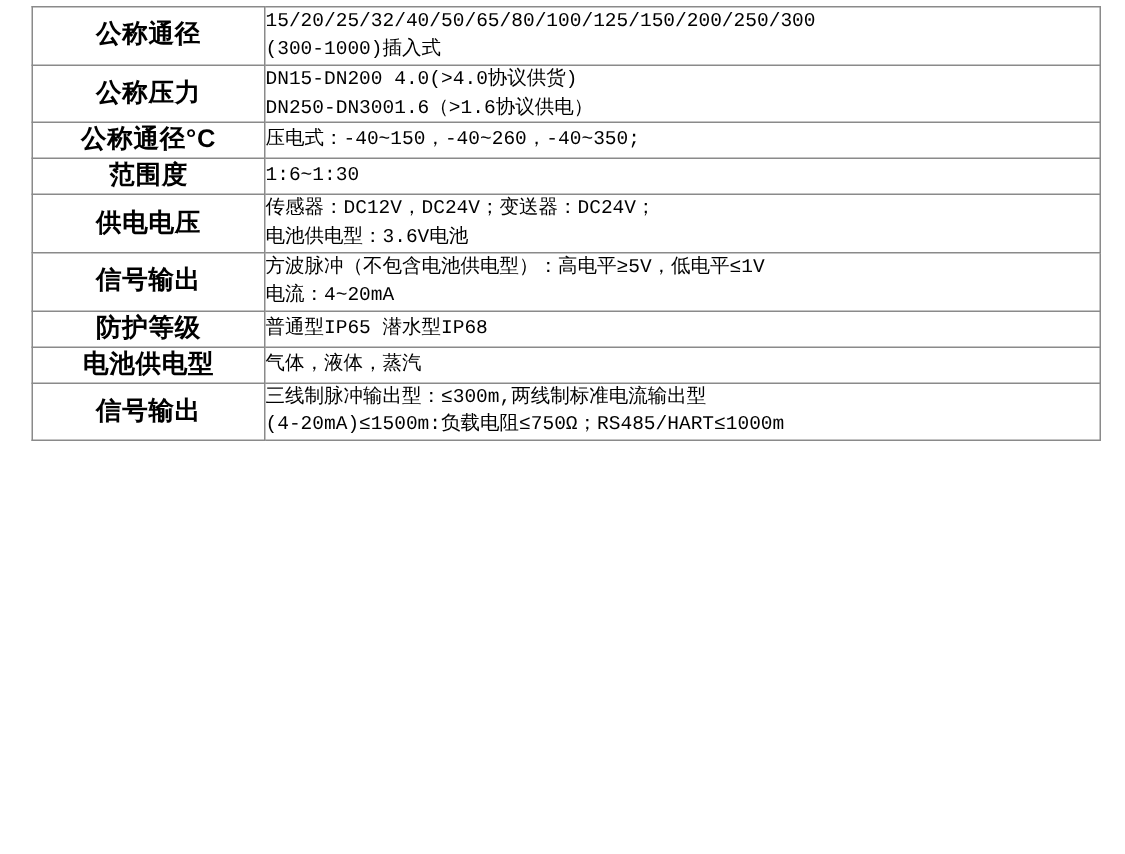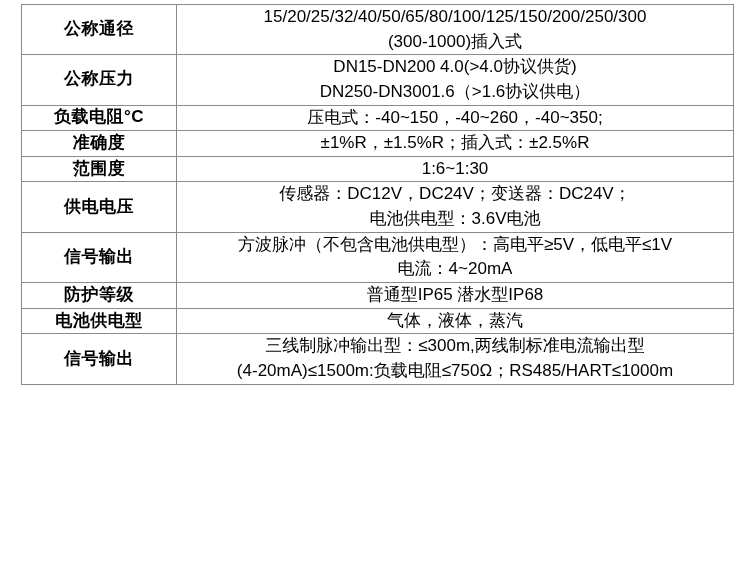--- a/index.html
+++ b/index.html
@@ -29,25 +29,26 @@
   }
   td.label-cell {
     text-align: center;
     font-size: 17px;
     font-weight: bold;
     letter-spacing: 0.5px;
     padding: 6px 4px;
     line-height: 1.35;
   }
   td.value-cell {
-    text-align: center;
-    font-size: 17px;
+    text-align: left;
+    font-size: 13px;
     padding: 6px 6px 6px 10px;
     line-height: 1.45;
     white-space: pre-line;
+    font-family: Liberation Mono, monospace;
   }
 </style>
 </head>
 <body>
 
 <table id="spec-table">
   <colgroup>
     <col class="label-col">
     <col class="value-col">
   </colgroup>
@@ -56,26 +57,22 @@
       <td class="label-cell">公称通径</td>
       <td class="value-cell">15/20/25/32/40/50/65/80/100/125/150/200/250/300
 (300-1000)插入式</td>
     </tr>
     <tr>
       <td class="label-cell">公称压力</td>
       <td class="value-cell">DN15-DN200 4.0(&gt;4.0协议供货)
 DN250-DN3001.6（&gt;1.6协议供电）</td>
     </tr>
     <tr>
-      <td class="label-cell">负载电阻°C</td>
+      <td class="label-cell">公称通径°C</td>
       <td class="value-cell">压电式：-40~150，-40~260，-40~350;</td>
-    </tr>
-    <tr>
-      <td class="label-cell">准确度</td>
-      <td class="value-cell">±1%R，±1.5%R；插入式：±2.5%R</td>
     </tr>
     <tr>
       <td class="label-cell">范围度</td>
       <td class="value-cell">1:6~1:30</td>
     </tr>
     <tr>
       <td class="label-cell">供电电压</td>
       <td class="value-cell">传感器：DC12V，DC24V；变送器：DC24V；
 电池供电型：3.6V电池</td>
     </tr>

